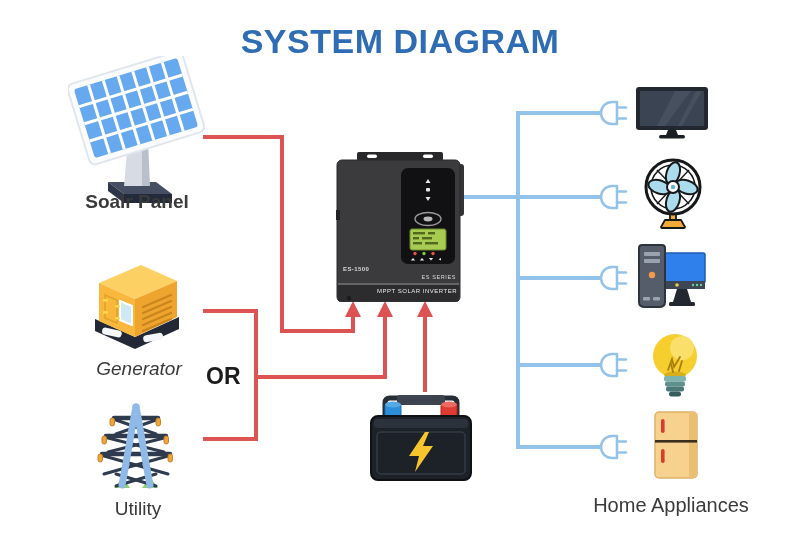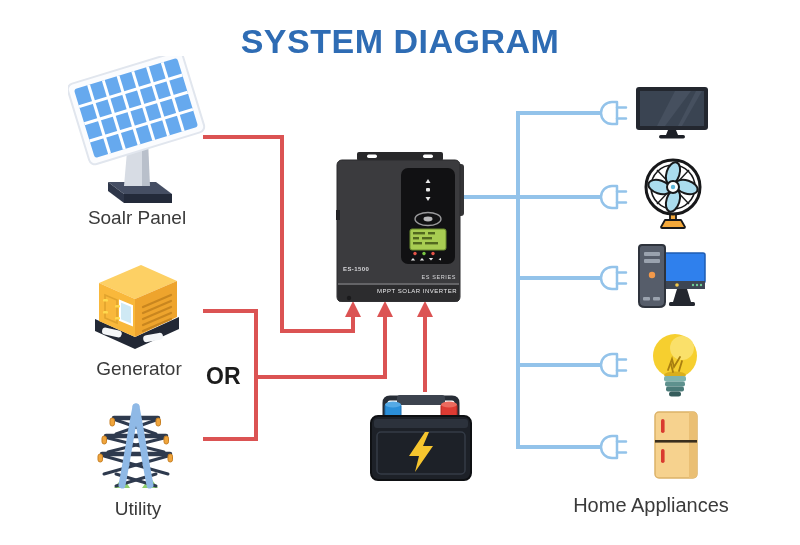--- a/index.html
+++ b/index.html
@@ -289,19 +289,19 @@
 </svg>
 
 <svg class="abs icon" style="left:653px;top:410px;" width="46" height="70" viewBox="0 0 46 70">
   <rect x="2" y="2" width="42" height="66" rx="4" fill="#f6d28e" stroke="#dcb268" stroke-width="1.5"></rect>
   <path d="M36,2 H40 Q44,2 44,6 V64 Q44,68 40,68 H36 Z" fill="#eabf74"></path>
   <rect x="2" y="30" width="42" height="2.6" fill="#3a2f1e"></rect>
   <rect x="8" y="9" width="3.6" height="14" rx="1.8" fill="#d93b2f"></rect>
   <rect x="8" y="39" width="3.6" height="14" rx="1.8" fill="#d93b2f"></rect>
 </svg>
 
-<div class="abs node-label" style="left:37px;top:205px;width:200px;">Soalr Panel</div>
-<div class="abs node-label" style="left:39px;top:356px;width:200px;">Generator</div>
+<div class="abs node-label" style="left:37px;top:189px;width:200px;font-weight:bold;">Soalr Panel</div>
+<div class="abs node-label" style="left:39px;top:356px;width:200px;font-style:italic;">Generator</div>
 <div id="or-label" class="abs" style="left:206px;top:363px;text-align:right;">OR</div>
 <div class="abs node-label" style="left:38px;top:496px;width:200px;">Utility</div>
 <div class="abs node-label" style="left:322px;top:480px;width:200px;">
 </div>
-<div class="abs node-label" style="left:551px;top:493px;width:200px;font-size:20px;">Home Appliances</div>
+<div class="abs node-label" style="left:571px;top:493px;width:200px;font-size:20px;">Home Appliances</div>
 
 </body></html>

